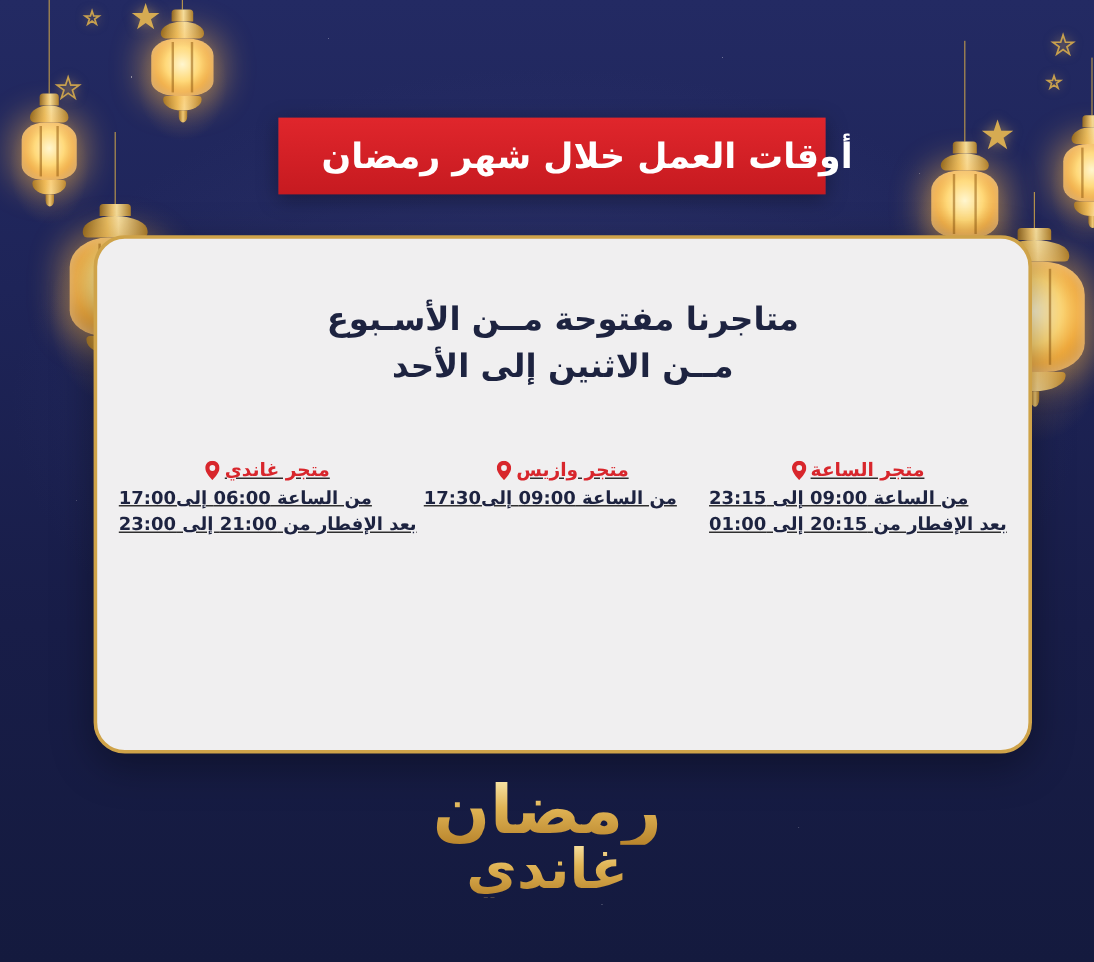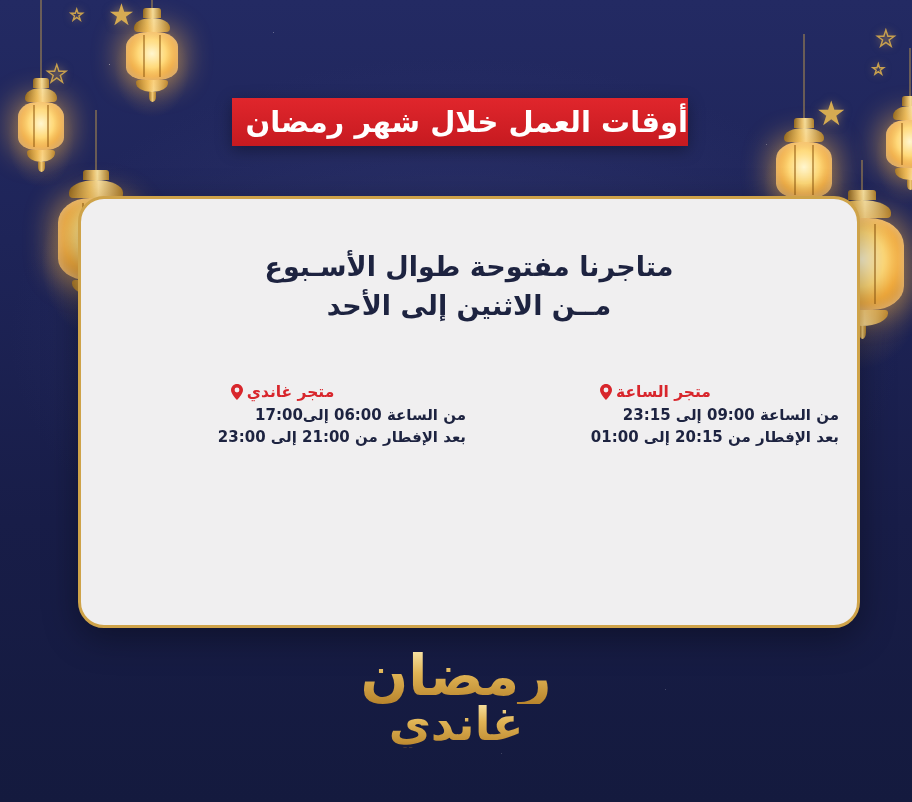--- a/index.html
+++ b/index.html
@@ -99,24 +99,24 @@
     color: #d6ab52;
     line-height: 1;
     text-shadow: 0 0 10px rgba(226,178,84,.55);
   }
   .star.outline { color: transparent; -webkit-text-stroke: 1.4px #c8a04e; }
 
   
   #title-banner {
     position: absolute;
     left: 232px; top: 98px;
-    width: 456px; height: 48px;
+    width: 456px; height: 64px;
     background: linear-gradient(180deg,#e0262c 0%, #c61a20 100%);
     box-shadow: 0 4px 16px rgba(0,0,0,.35);
-    display: flex; align-items: center; justify-content: flex-start; padding-left: 36px;
+    display: flex; align-items: center; justify-content: flex-end; padding-left: 36px;
   }
   #title-banner .txt {
     color: #ffffff;
     font-size: 29px;
     font-weight: bold;
     letter-spacing: .2px;
     white-space: nowrap;
   }
 
   
@@ -143,22 +143,23 @@
   #stores {
     position: absolute;
     left: 18px; right: 18px; top: 184px;
     display: flex;
     flex-direction: row;
     justify-content: space-between;
     gap: 6px;
   }
   .store {
     flex: 1 1 0;
-    text-align: right;
+    text-align: left;
     direction: rtl;
+    text-decoration: underline;
   }
   .store-head {
     display: flex;
     align-items: center;
     justify-content: center;
     gap: 4px;
     color: #d8262c;
     font-size: 15.5px;
     font-weight: bold;
     margin-bottom: 4px;
@@ -286,39 +287,51 @@
   <div class="star outline" style="left:876px; top:28px; font-size:22px;">★</div>
   <div class="star outline" style="left:872px; top:62px; font-size:14px;">★</div>
 
   <div id="title-banner">
     <span class="txt">أوقات العمل خلال شهر رمضان</span>
   </div>
 
   <div id="card">
 
     <div id="headline">
-      <div>متاجرنا مفتوحة طوال الأسـبوع</div>
+      <div>متاجرنا مفتوحة مــن الأسـبوع</div>
       <div>مــن الاثنين إلى الأحد</div>
     </div>
 
     <div id="stores">
 
       <div class="store">
         <div class="store-head">
           <span>متجر الساعة</span>
           <span class="pin-icon">
             <svg viewBox="0 0 12 16" width="12" height="16">
                 <path d="M6 0C2.7 0 0 2.7 0 6c0 4.2 6 10 6 10s6-5.8 6-10c0-3.3-2.7-6-6-6zm0 8.4A2.4 2.4 0 1 1 6 3.6a2.4 2.4 0 0 1 0 4.8z" fill="#d8262c"></path>
               </svg>
           </span>
         </div>
         <div class="store-line">من الساعة 09:00 إلى 23:15</div>
         <div class="store-line">بعد الإفطار من 20:15 إلى 01:00</div>
       </div>
 
+      <div class="store">
+        <div class="store-head">
+          <span>متجر وازيس</span>
+          <span class="pin-icon">
+            <svg viewBox="0 0 12 16" width="12" height="16">
+                <path d="M6 0C2.7 0 0 2.7 0 6c0 4.2 6 10 6 10s6-5.8 6-10c0-3.3-2.7-6-6-6zm0 8.4A2.4 2.4 0 1 1 6 3.6a2.4 2.4 0 0 1 0 4.8z" fill="#d8262c"></path>
+              </svg>
+          </span>
+        </div>
+        <div class="store-line">من الساعة 09:00 إلى17:30</div>
+        <div class="store-line"></div>
+      </div>
 
       <div class="store">
         <div class="store-head">
           <span>متجر غاندي</span>
           <span class="pin-icon">
             <svg viewBox="0 0 12 16" width="12" height="16">
                 <path d="M6 0C2.7 0 0 2.7 0 6c0 4.2 6 10 6 10s6-5.8 6-10c0-3.3-2.7-6-6-6zm0 8.4A2.4 2.4 0 1 1 6 3.6a2.4 2.4 0 0 1 0 4.8z" fill="#d8262c"></path>
               </svg>
           </span>
         </div>

